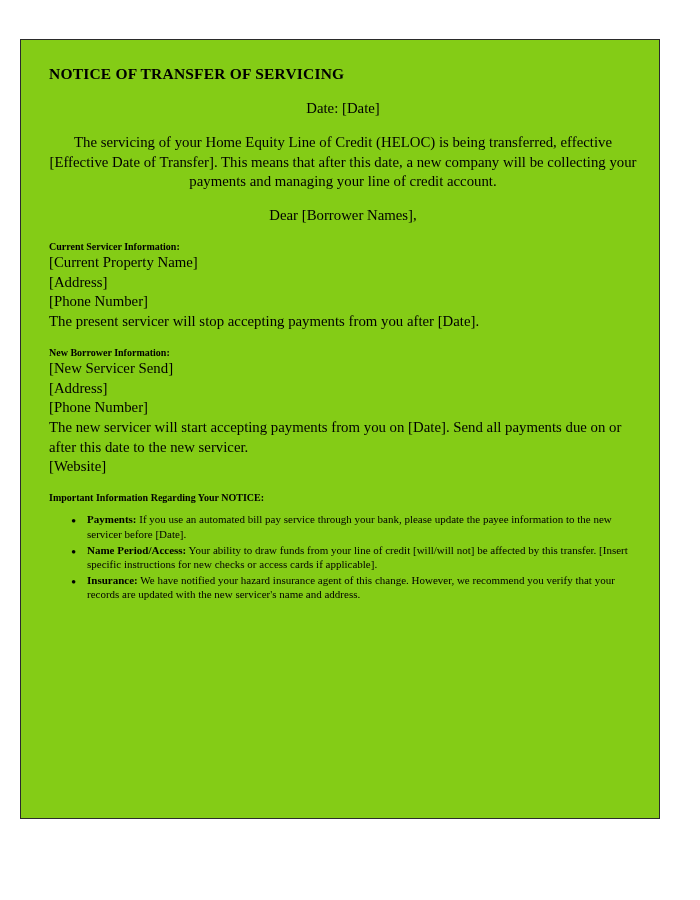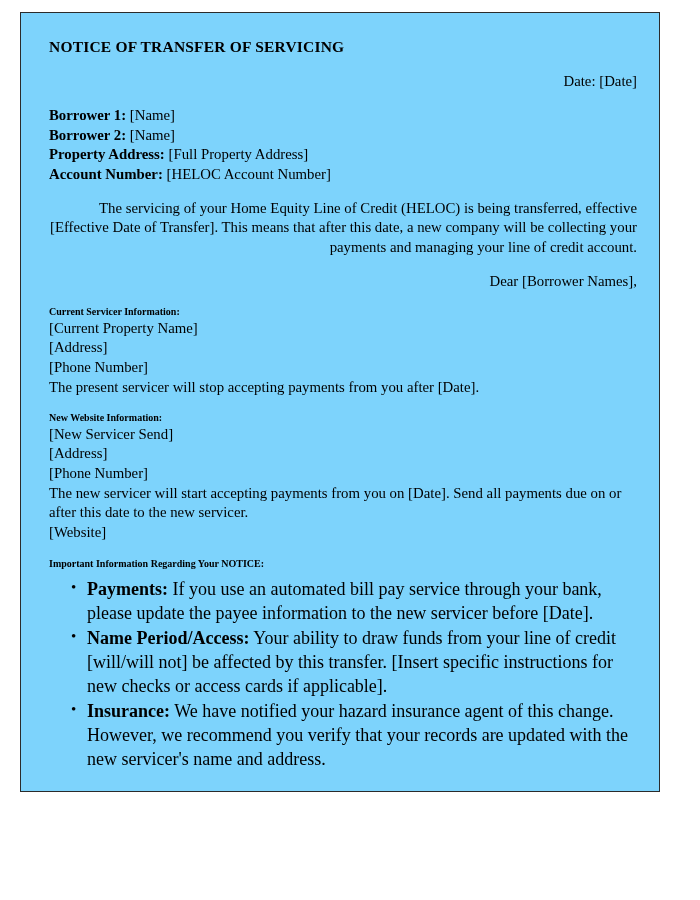--- a/index.html
+++ b/index.html
@@ -11,24 +11,24 @@
     width: 700px;
     height: 900px;
     font-family: "Liberation Serif", serif;
     color: #000000;
     position: relative;
     overflow: hidden;
   }
   .page-sheet {
     position: absolute;
     left: 20px;
-    top: 12px;
+    top: 39px;
     width: 640px;
     height: 780px;
-    background: #7dd3fc;
+    background: #84cc16;
     border: 1px solid #2b2b2b;
     box-sizing: border-box;
     font-family: Liberation Serif, serif;
   }
   .page-body {
     position: absolute;
     left: 28px;
     top: 24px;
     width: 588px;
     box-sizing: border-box;
@@ -37,21 +37,21 @@
     font-size: 15.5px;
     font-weight: bold;
     letter-spacing: 0.2px;
     margin: 0 0 16px 0;
     line-height: 1.25;
   }
   .para {
     font-size: 14.8px;
     line-height: 1.33;
     margin: 0 0 14px 0;
-    text-align: right;
+    text-align: center;
   }
   .block {
     margin: 0 0 14px 0;
   }
   .line {
     font-size: 14.8px;
     line-height: 1.33;
   }
   .line b, .bold {
     font-weight: bold;
@@ -61,21 +61,21 @@
     font-weight: bold;
     line-height: 1.33;
     margin: 0;
   }
   ul.bullets {
     margin: 8px 0 0 0;
     padding-left: 38px;
     list-style: none;
   }
   ul.bullets > li {
-    font-size: 18px;
+    font-size: 11px;
     line-height: 1.33;
     margin-bottom: 1px;
     position: relative;
     padding-left: 0;
   }
   ul.bullets > li::before {
     content: "\2022";
     position: absolute;
     left: -16px;
     top: 0;
@@ -85,41 +85,35 @@
 </head>
 <body>
 
 <div class="page-sheet">
   <div class="page-body">
 
     <h1 class="doc-title">NOTICE OF TRANSFER OF SERVICING</h1>
 
     <p class="para">Date: [Date]</p>
 
-    <div class="block">
-      <div class="line"><b>Borrower 1:</b> <span>[Name]</span></div>
-      <div class="line"><b>Borrower 2:</b> <span>[Name]</span></div>
-      <div class="line"><b>Property Address:</b> <span>[Full Property Address]</span></div>
-      <div class="line"><b>Account Number:</b> <span>[HELOC Account Number]</span></div>
-    </div>
 
     <p class="para">The servicing of your Home Equity Line of Credit (HELOC) is being transferred, effective [Effective Date of Transfer]. This means that after this date, a new company will be collecting your payments and managing your line of credit account.</p>
 
     <p class="para">Dear [Borrower Names],</p>
 
     <div class="block">
       <div class="section-head">Current Servicer Information:</div>
       <div class="line">[Current Property Name]</div>
       <div class="line">[Address]</div>
       <div class="line">[Phone Number]</div>
       <div class="line">The present servicer will stop accepting payments from you after [Date].</div>
     </div>
 
     <div class="block">
-      <div class="section-head">New Website Information:</div>
+      <div class="section-head">New Borrower Information:</div>
       <div class="line">[New Servicer Send]</div>
       <div class="line">[Address]</div>
       <div class="line">[Phone Number]</div>
       <div class="line">The new servicer will start accepting payments from you on [Date]. Send all payments due on or after this date to the new servicer.</div>
       <div class="line">[Website]</div>
     </div>
 
     <div class="block">
       <div class="section-head">Important Information Regarding Your NOTICE:</div>
       <ul class="bullets">

